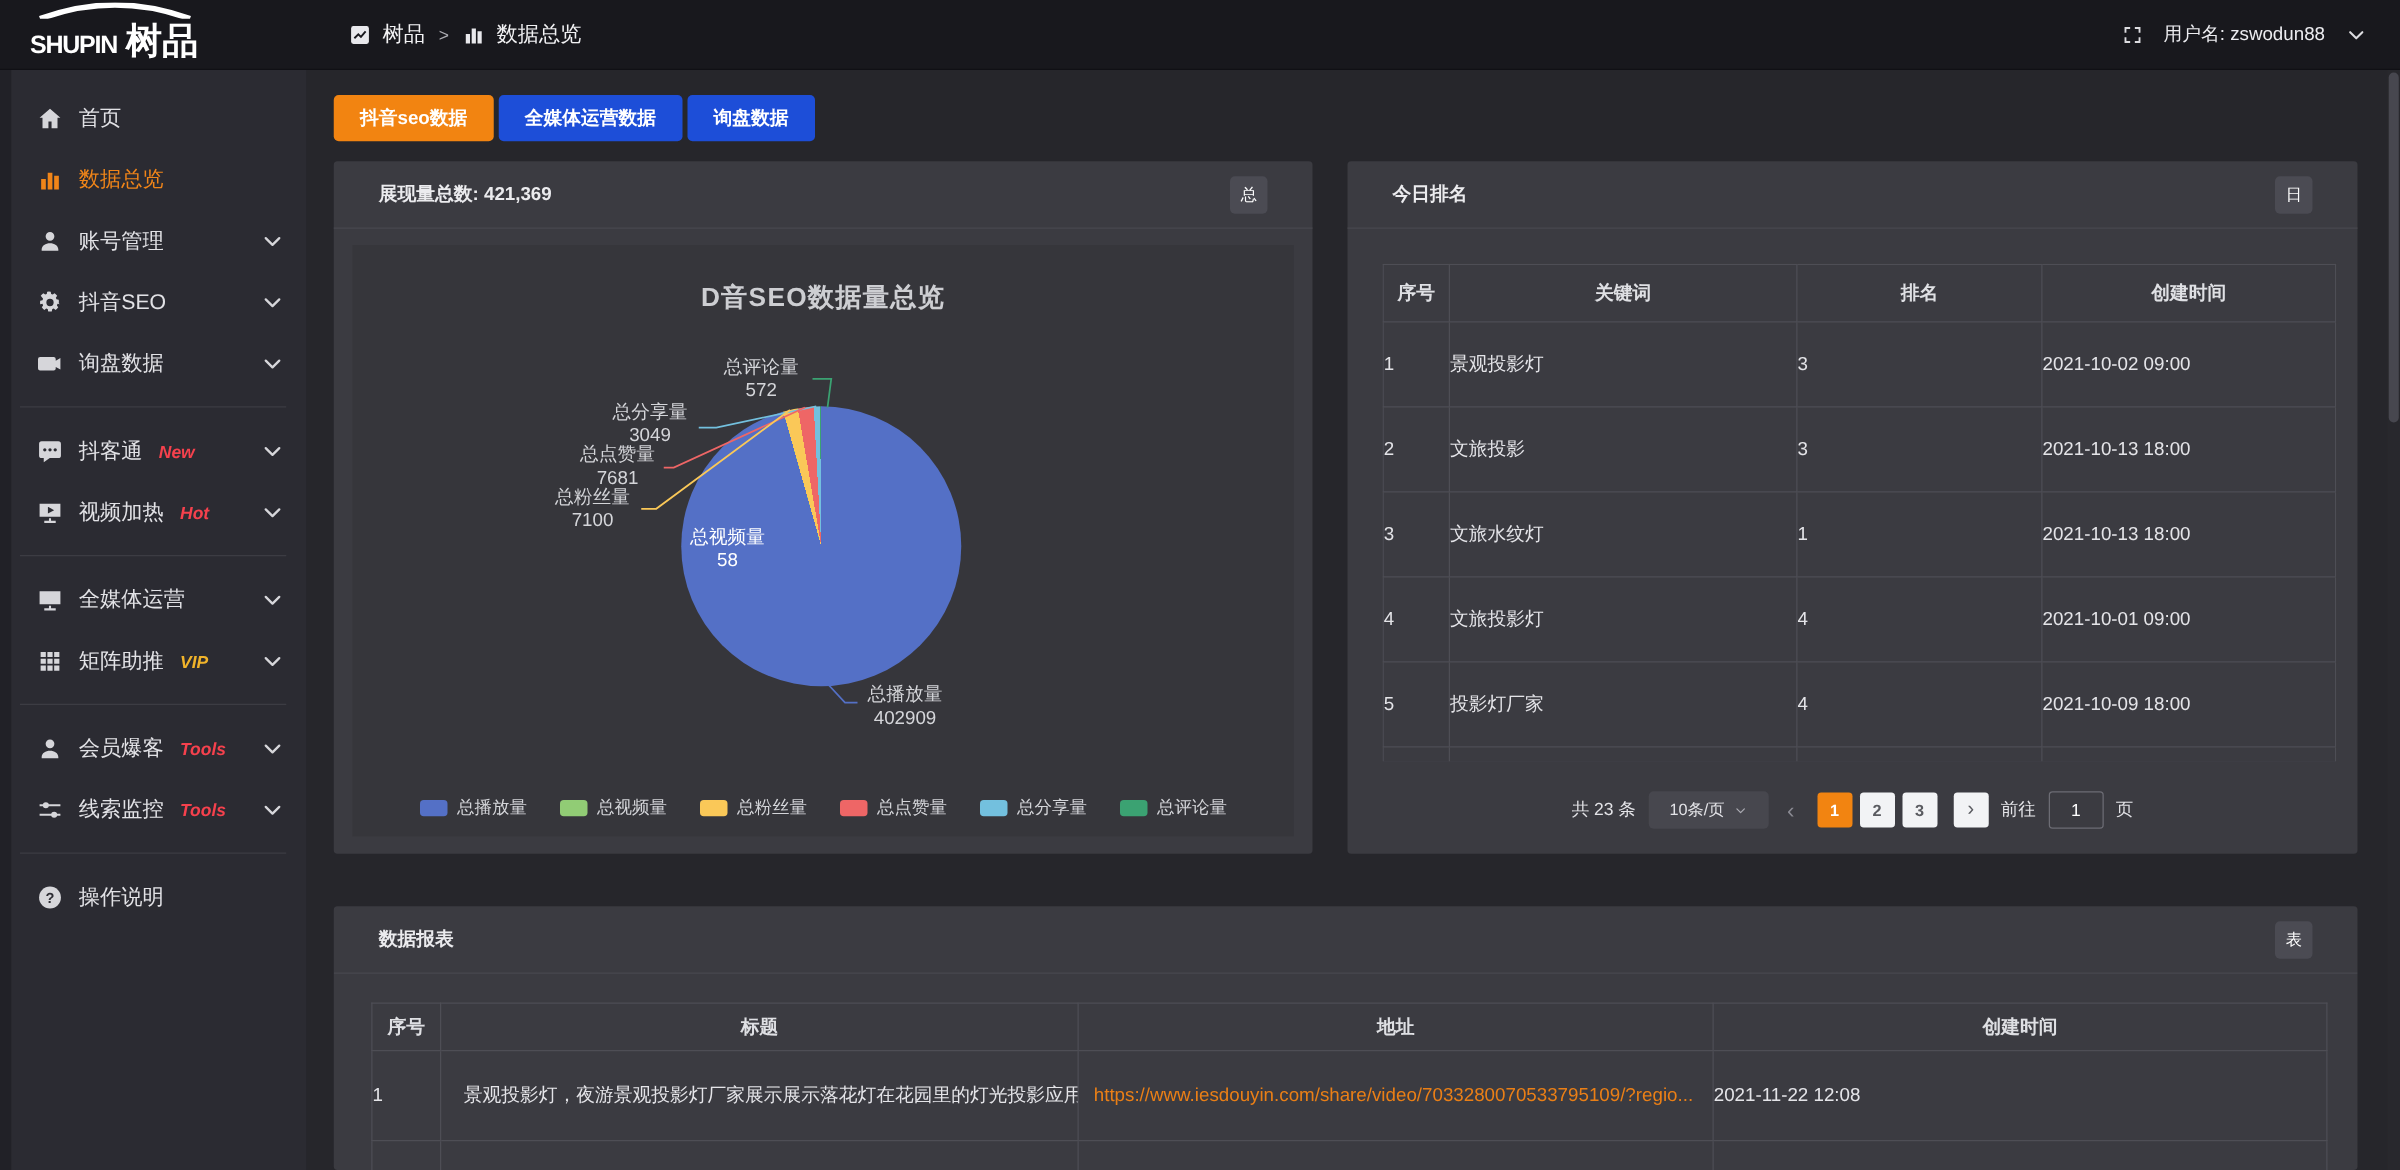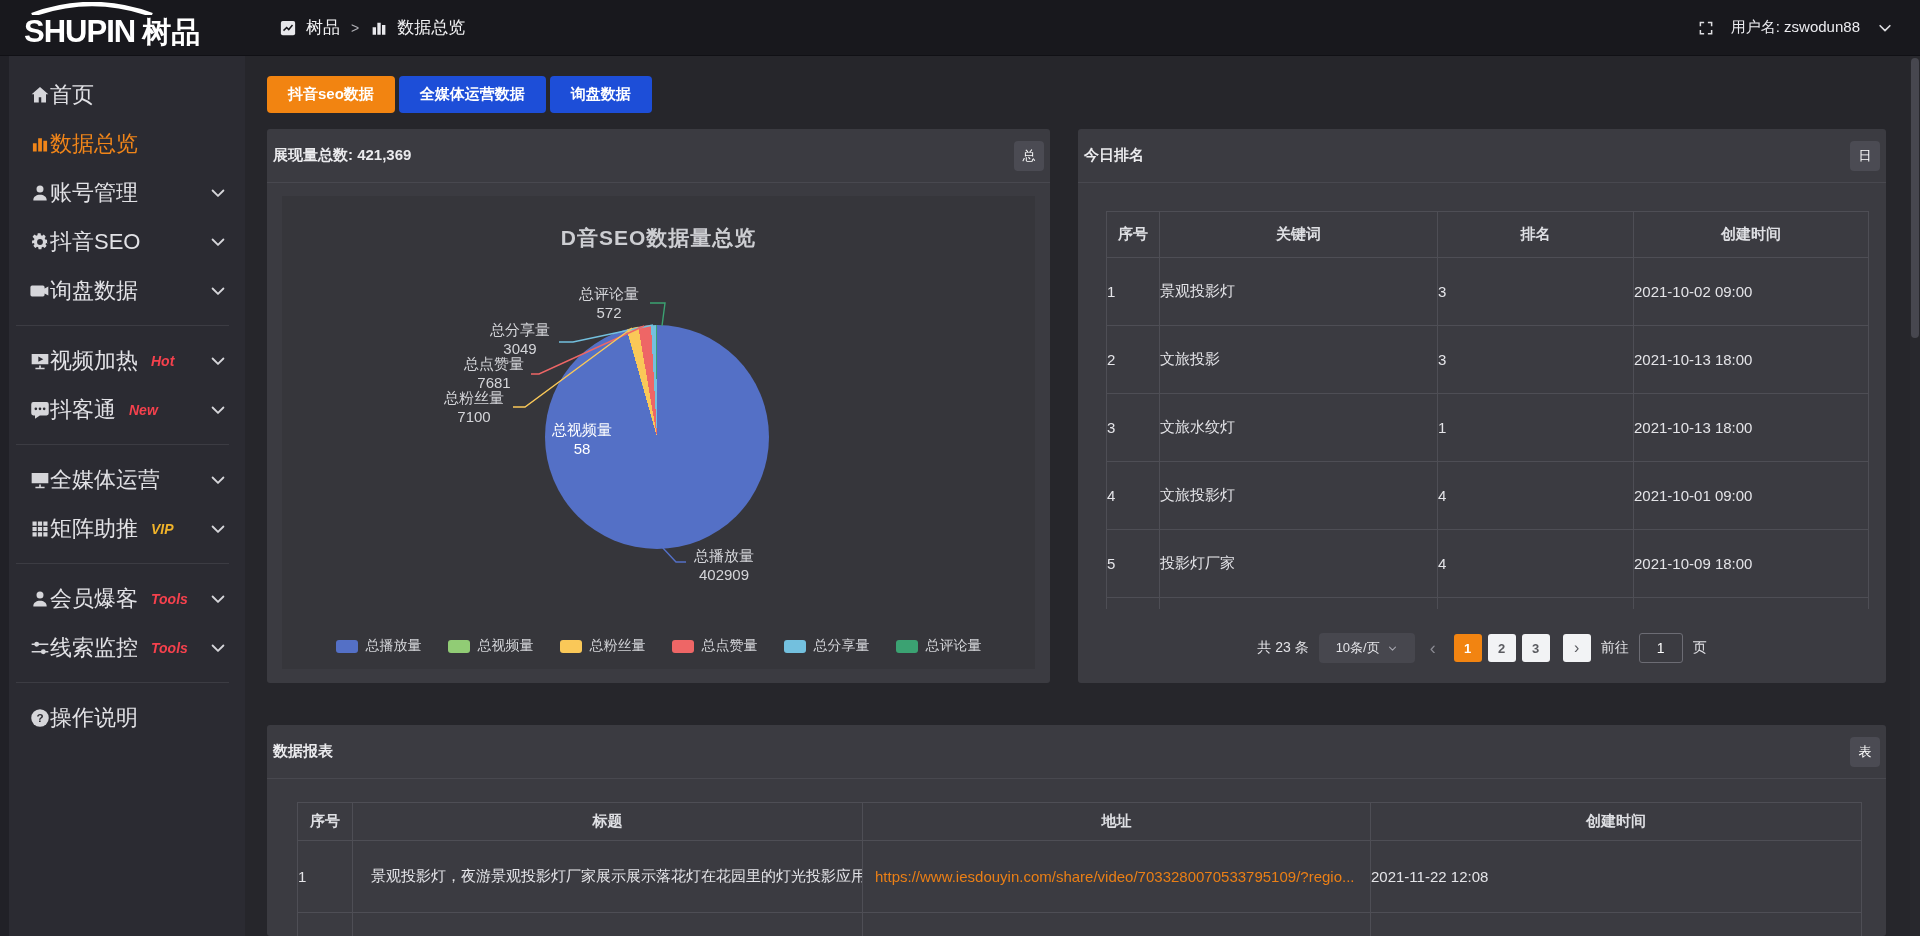--- a/index.html
+++ b/index.html
@@ -7,51 +7,51 @@
   body { background:#26262b; font-family:"Liberation Sans","DejaVu Sans",sans-serif; color:#e6e6ea; position:relative; }
   .icn { display:inline-flex; }
   .icn svg { width:100%; height:100%; display:block; }
 
   
   .app-header { position:absolute; left:0; top:0; width:1920px; height:56px; background:#18181d;
     border-bottom:1px solid #101015; display:flex; align-items:center; z-index:10; }
   .logo { width:245px; padding-left:24px; position:relative; flex:0 0 auto; }
   .logo-arc { position:absolute; left:28px; top:-1px; }
   .logo-row { display:flex; align-items:baseline; margin-top:10px; }
-  .logo-en { font-size:31px; font-weight:800; letter-spacing:-1px; color:#fff; }
+  .logo-en { font-size:20px; font-weight:800; letter-spacing:-1px; color:#fff; }
   .logo-cn { font-size:29px; font-weight:800; color:#fff; margin-left:7px; }
   .crumb { display:flex; align-items:center; gap:9px; margin-left:34px; font-size:17px; color:#f2f2f4; }
   .crumb .icn { width:18px; height:18px; color:#e8e8ec; }
   .crumb .sep { color:#aeaeb4; font-size:14px; margin:0 2px; }
   .hright { margin-left:auto; display:flex; align-items:center; gap:16px; padding-right:26px; }
   .hright .icn { width:18px; height:18px; color:#dcdce0; cursor:pointer; }
   .user-label { font-size:15px; color:#ececf0; cursor:pointer; }
   .user-chevron { width:13px; height:13px; color:#c5c5cb; }
 
   
   .edge-strip { position:absolute; left:0; top:56px; width:9px; bottom:0; background:#212127; z-index:6; }
   .sidebar { position:absolute; left:0; top:56px; width:245px; bottom:0; background:#2b2b32; padding-top:14px; z-index:5; }
   .side-item { position:relative; display:flex; align-items:center; height:49px; padding:0 40px 0 30px; cursor:pointer; }
   .side-item .icn { width:20px; height:20px; color:#d6d6da; flex:0 0 auto; }
-  .slabel { font-size:22px; color:#e2e2e6; white-space:nowrap; }
+  .slabel { font-size:17px; color:#e2e2e6; margin-left:13px; white-space:nowrap; }
   .side-item.active .icn { color:#f08519; }
   .side-item.active .slabel { color:#f08519; }
   .sbadge { font-size:14px; font-weight:800; font-style:italic; margin-left:13px; }
   .schev { position:absolute; right:17px; width:14px; height:14px; color:#9c9ca4; }
   .sdivider { height:1px; background:#3c3c43; margin:10px 16px; }
 
   
   .main { position:absolute; left:245px; top:56px; right:0; bottom:0; }
   .tabs { position:absolute; left:22px; top:20px; display:flex; gap:4px;justify-content:flex-end; }
   .tab { height:37px; padding:0 21px; display:flex; align-items:center; border:none; border-radius:4px;
     background:#1d4ed8; color:#fff; font-size:15px; font-weight:700; cursor:pointer; font-family:inherit; }
   .tab.active { background:#f28411; }
 
   .panel { position:absolute; background:#3b3b41; border-radius:3px; }
-  .phead { height:54px; display:flex; align-items:center; padding:0 6px; border-bottom:1px solid #48484f; }
+  .phead { height:54px; display:flex; align-items:center; padding:0 36px; border-bottom:1px solid #48484f; }
   .phead-title { font-size:15px; font-weight:600; color:#ebebee; }
   .corner-btn { margin-left:auto; width:30px; height:30px; border:none; border-radius:4px; background:#4b4b53;
     color:#fff; font-size:13px; cursor:pointer; font-family:inherit; }
 
   
   .panel-chart { left:22px; top:73px; width:783px; height:554px; }
   .chart-region { position:absolute; left:15px; right:15px; top:67px; bottom:14px; background:#36363b; }
   .ctitle { position:absolute; top:28px; left:0; right:0; text-align:center; font-size:21px; font-weight:600;
     color:#cdced2; letter-spacing:1px; }
   .pie { position:absolute; left:263px; top:129px; width:224px; height:224px; border-radius:50%; }
@@ -202,39 +202,39 @@
         <span class="schev icn">
           <svg viewBox="0 0 24 24">
             <path d="M5.5 9l6.5 6.5L18.5 9" fill="none" stroke="currentColor" stroke-width="2.2" stroke-linecap="round" stroke-linejoin="round"></path>
           </svg>
         </span>
       </div>
       <div class="sdivider"></div>
       <div class="side-item">
         <span class="icn">
           <svg viewBox="0 0 24 24" fill="currentColor">
+            <path fill-rule="evenodd" d="M4 2.5h16A2.5 2.5 0 0 1 22.5 5v11a2.5 2.5 0 0 1-2.5 2.5h-8.2L6 22.5v-4H4A2.5 2.5 0 0 1 1.5 16V5A2.5 2.5 0 0 1 4 2.5zM7 9a1.6 1.6 0 1 0 1.6 1.6A1.6 1.6 0 0 0 7 9zm5 0a1.6 1.6 0 1 0 1.6 1.6A1.6 1.6 0 0 0 12 9zm5 0a1.6 1.6 0 1 0 1.6 1.6A1.6 1.6 0 0 0 17 9z"></path>
+          </svg>
+        </span>
+        <span class="slabel">抖客通</span>
+        <span class="sbadge" style="color:#f5414d">New</span>
+        <span class="schev icn">
+          <svg viewBox="0 0 24 24">
+            <path d="M5.5 9l6.5 6.5L18.5 9" fill="none" stroke="currentColor" stroke-width="2.2" stroke-linecap="round" stroke-linejoin="round"></path>
+          </svg>
+        </span>
+      </div>
+      <div class="side-item">
+        <span class="icn">
+          <svg viewBox="0 0 24 24" fill="currentColor">
             <path fill-rule="evenodd" d="M2 3.5h20V16H2zM10 6.5l6 3.25-6 3.25z M11 17.5h2V20h4.5v2h-11v-2H11z"></path>
           </svg>
         </span>
         <span class="slabel">视频加热</span>
         <span class="sbadge" style="color:#f5414d">Hot</span>
-        <span class="schev icn">
-          <svg viewBox="0 0 24 24">
-            <path d="M5.5 9l6.5 6.5L18.5 9" fill="none" stroke="currentColor" stroke-width="2.2" stroke-linecap="round" stroke-linejoin="round"></path>
-          </svg>
-        </span>
-      </div>
-      <div class="side-item">
-        <span class="icn">
-          <svg viewBox="0 0 24 24" fill="currentColor">
-            <path fill-rule="evenodd" d="M4 2.5h16A2.5 2.5 0 0 1 22.5 5v11a2.5 2.5 0 0 1-2.5 2.5h-8.2L6 22.5v-4H4A2.5 2.5 0 0 1 1.5 16V5A2.5 2.5 0 0 1 4 2.5zM7 9a1.6 1.6 0 1 0 1.6 1.6A1.6 1.6 0 0 0 7 9zm5 0a1.6 1.6 0 1 0 1.6 1.6A1.6 1.6 0 0 0 12 9zm5 0a1.6 1.6 0 1 0 1.6 1.6A1.6 1.6 0 0 0 17 9z"></path>
-          </svg>
-        </span>
-        <span class="slabel">抖客通</span>
-        <span class="sbadge" style="color:#f5414d">New</span>
         <span class="schev icn">
           <svg viewBox="0 0 24 24">
             <path d="M5.5 9l6.5 6.5L18.5 9" fill="none" stroke="currentColor" stroke-width="2.2" stroke-linecap="round" stroke-linejoin="round"></path>
           </svg>
         </span>
       </div>
       <div class="sdivider"></div>
       <div class="side-item">
         <span class="icn">
           <svg viewBox="0 0 24 24" fill="currentColor">

